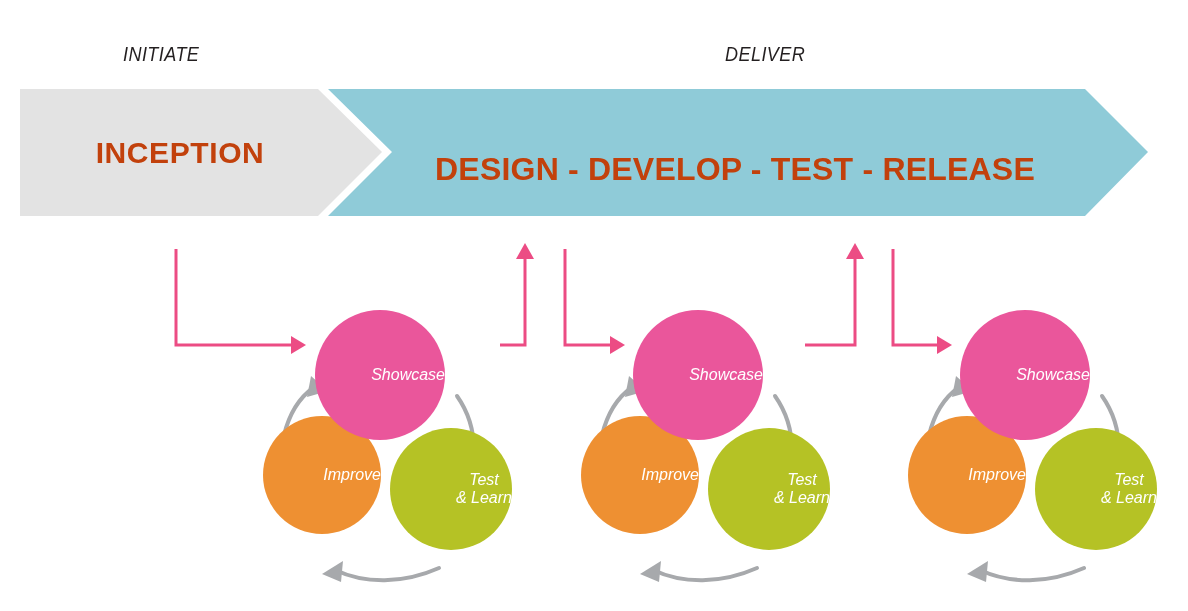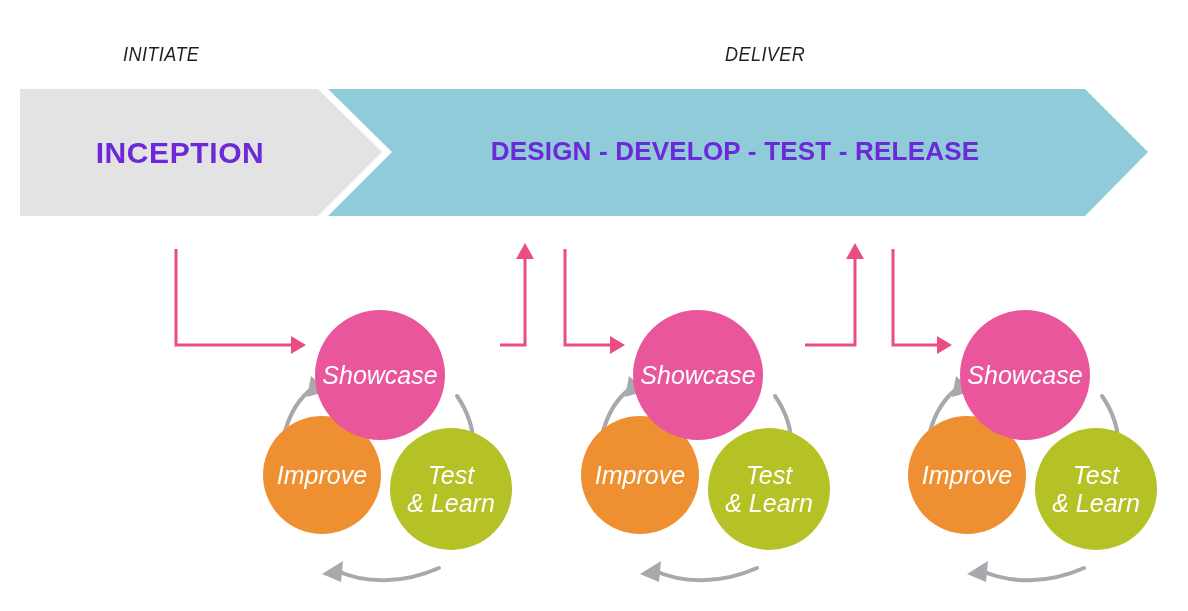--- a/index.html
+++ b/index.html
@@ -38,56 +38,56 @@
     left: 0;
     top: 0;
     width: 1188px;
     height: 611px;
     pointer-events: none;
   }
   .banner-text {
     position: absolute;
     font-family: "Liberation Sans", sans-serif;
     font-weight: bold;
-    color: #6d28d9;
+    color: #c2410c;
     white-space: nowrap;
     text-align: center;
   }
   #banner-text-inception {
     left: 20px;
     top: 136px;
     width: 320px;
     font-size: 30px;
     letter-spacing: 0.6px;
   }
   #banner-text-delivery {
     left: 340px;
-    top: 136px;
+    top: 151px;
     width: 790px;
-    font-size: 26px;
+    font-size: 32px;
     letter-spacing: 0.2px;
   }
 
   .cluster {
     position: absolute;
     width: 260px;
     height: 270px;
   }
   .bubble {
     position: absolute;
     border-radius: 50%;
     display: flex;
     align-items: center;
-    justify-content: center;
+    justify-content: flex-end;
     text-align: center;
     color: #ffffff;
     font-family: "Liberation Sans", sans-serif;
     font-style: italic;
     font-weight: 400;
-    font-size: 25px;
+    font-size: 16px;
     line-height: 1.12;
     box-sizing: border-box;
   }
   .bubble-showcase {
     left: 60px;  top: 10px;
     width: 130px; height: 130px;
     z-index: 3;
   }
   .bubble-improve {
     left: 8px;  top: 116px;

